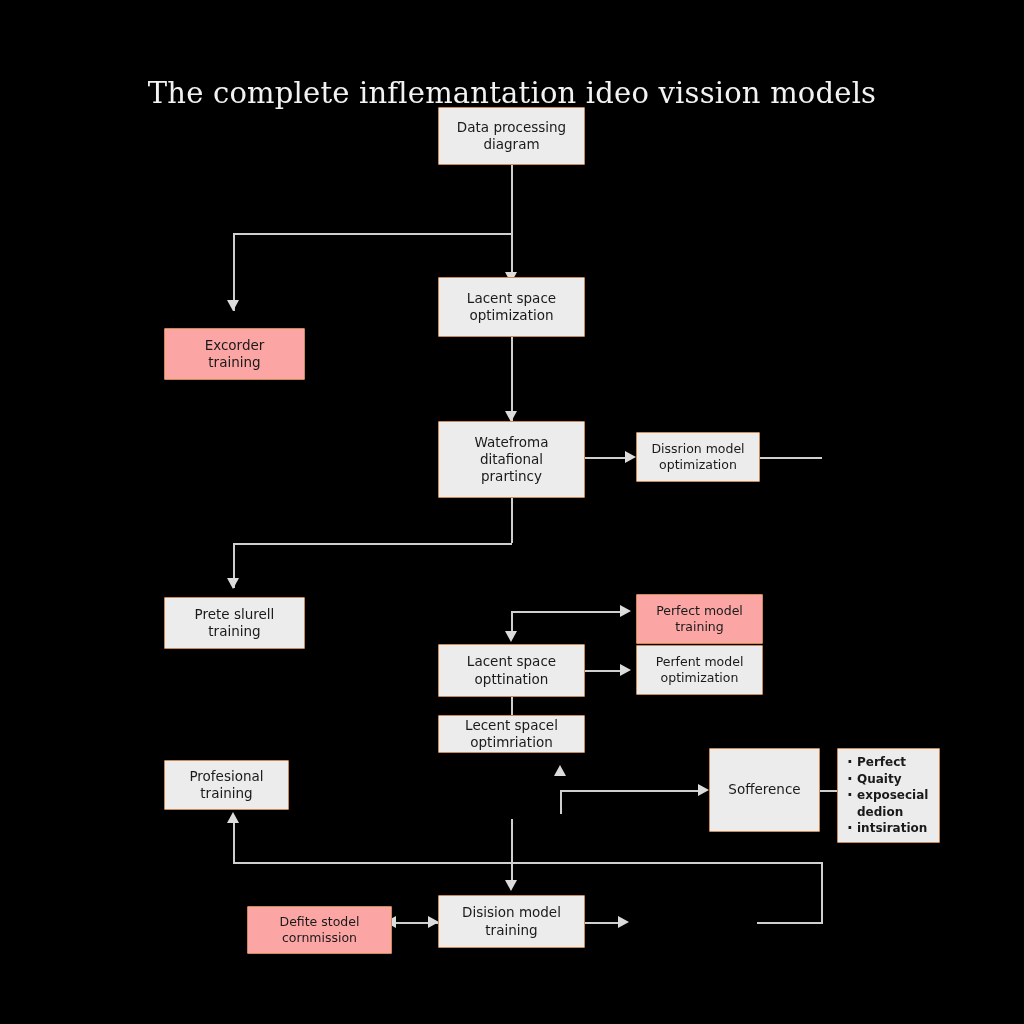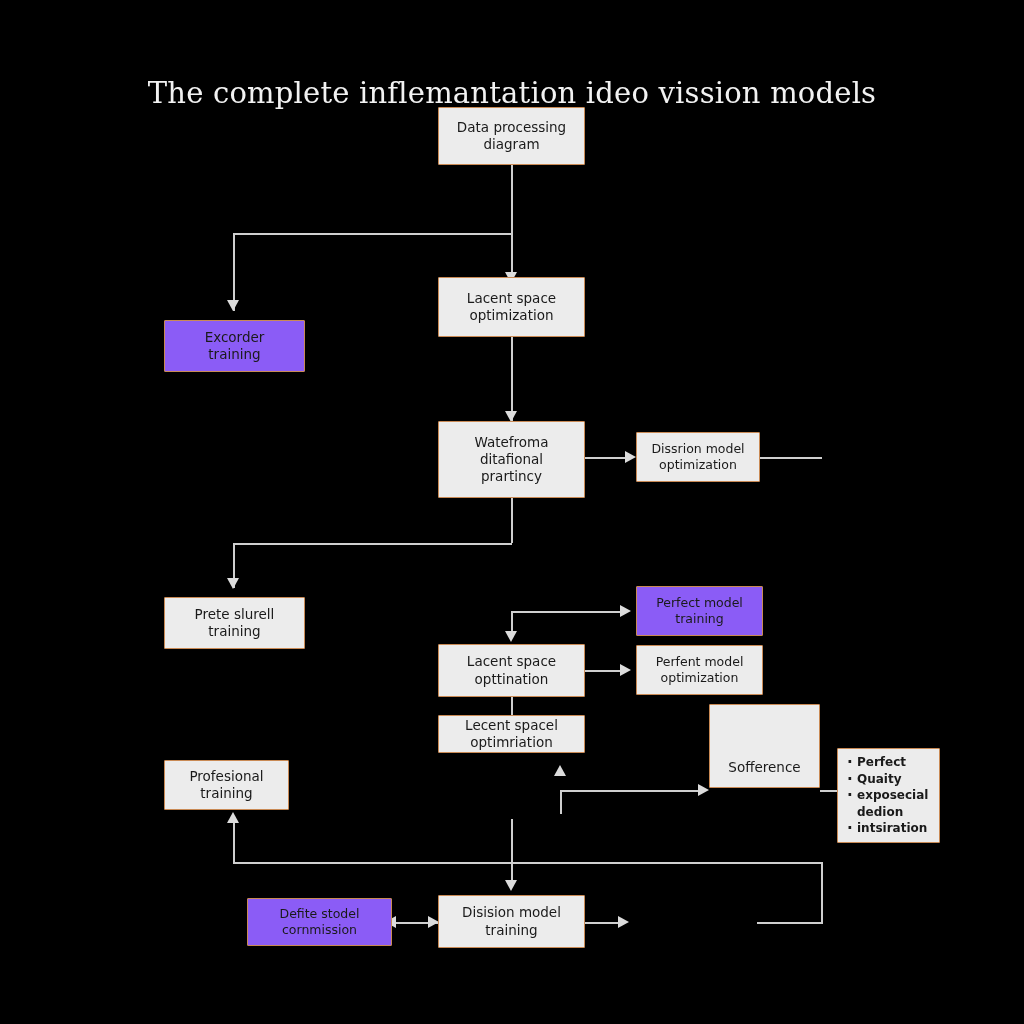--- a/index.html
+++ b/index.html
@@ -36,21 +36,21 @@
     align-items: center;
     justify-content: center;
     text-align: center;
     color: #1a1a1a;
     font-size: 13.5px;
     line-height: 1.28;
     padding: 11px 4px;
     border-radius: 1px;
   }
   .node.gray  { background: #ececec; }
-  .node.orange{ background: #8b5cf6; }
+  .node.orange{ background: #fca5a5; margin-top: 8px; }
   .node .txt { display:block; }
   .node.bullets {
     align-items: center;
     justify-content: flex-start;
     text-align: left;
     padding: 6px 8px;
     font-size: 12px;
     line-height: 1.38;
   }
   .node.bullets ul {
@@ -234,21 +234,21 @@
     </span>
   </div>
 
   <div class="node gray" style="left:164px; top:760px; width:125px; height:50px;">
     <span>
       <span class="txt">Profesional</span>
       <span class="txt">training</span>
     </span>
   </div>
 
-  <div class="node gray" style="left:709px; top:704px; width:111px; height:84px;align-items:flex-end;">
+  <div class="node gray" style="left:709px; top:748px; width:111px; height:84px;">
     <span>
       <span class="txt">Sofference</span>
     </span>
   </div>
 
   <div class="node gray bullets" style="left:837px; top:748px; width:103px; height:95px;">
     <ul>
       <li>Perfect</li>
       <li>Quaity</li>
       <li>exposecial dedion</li>

